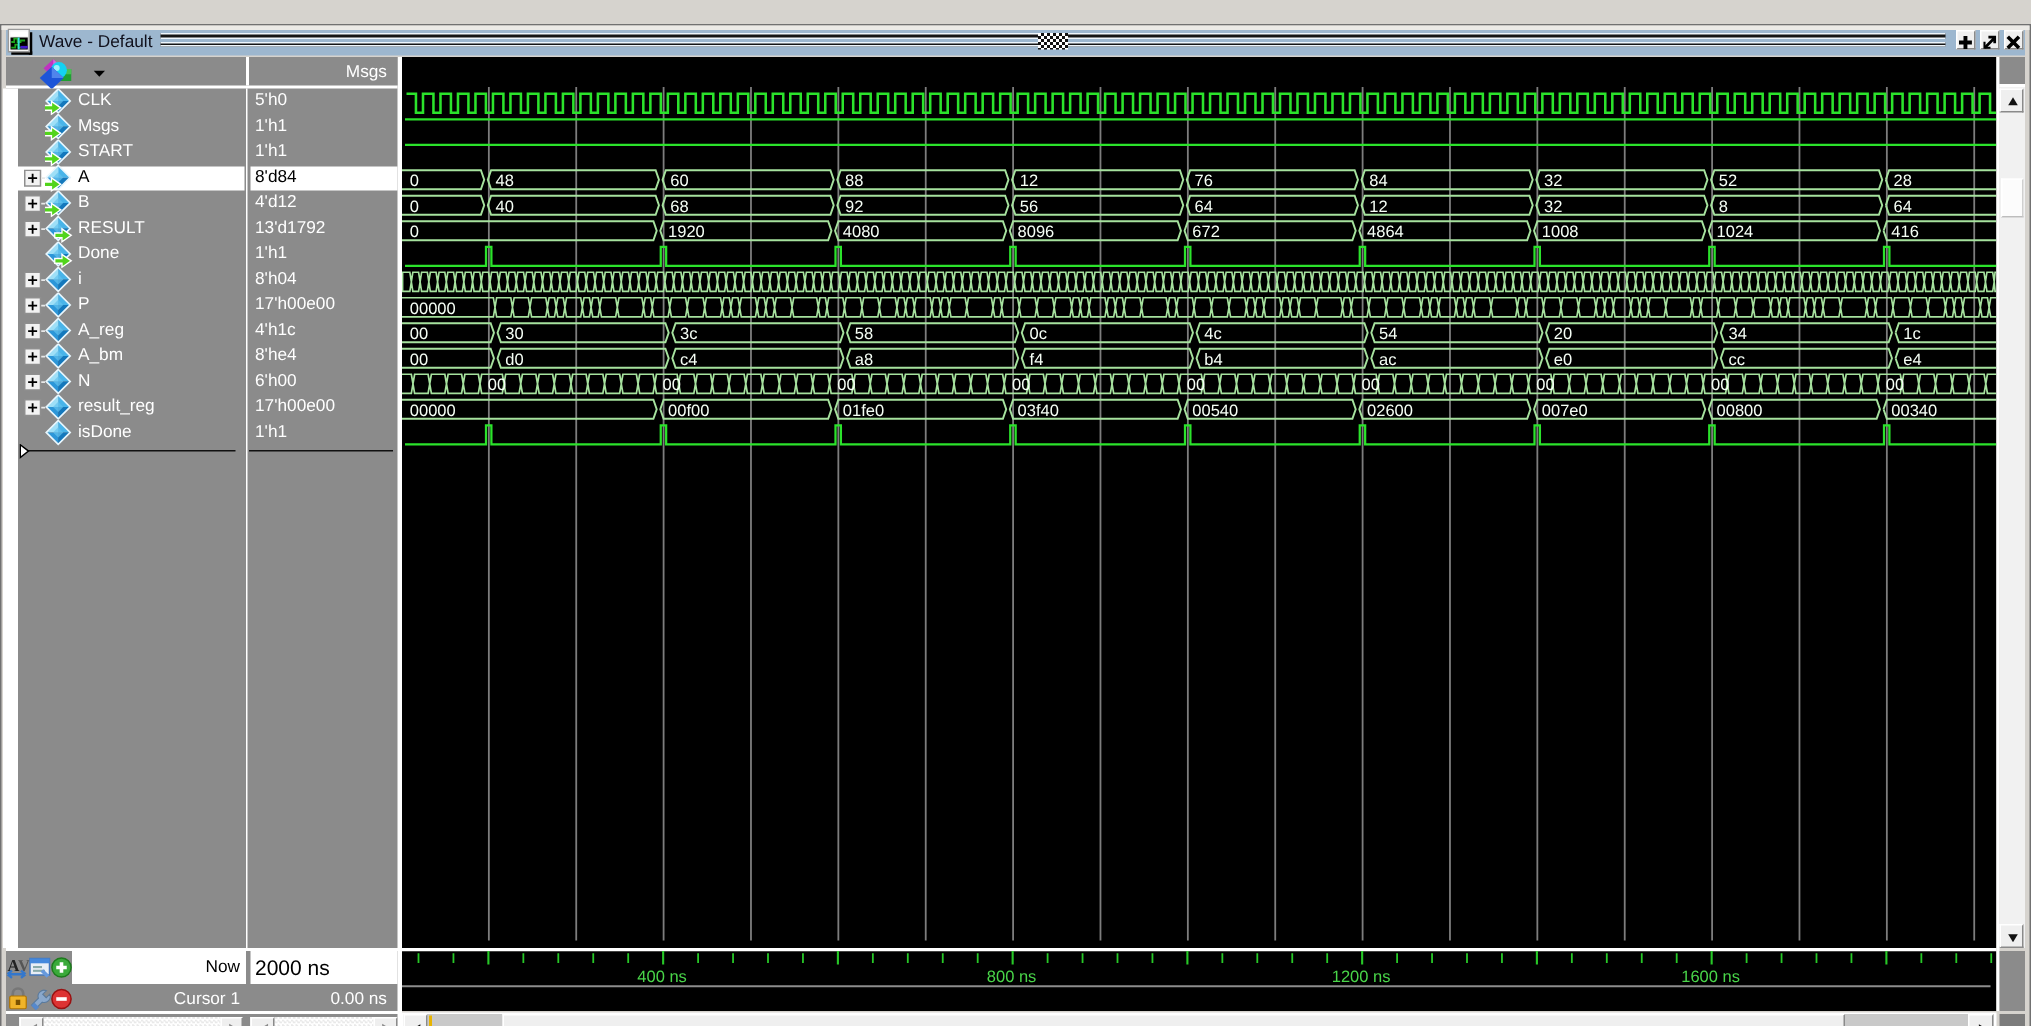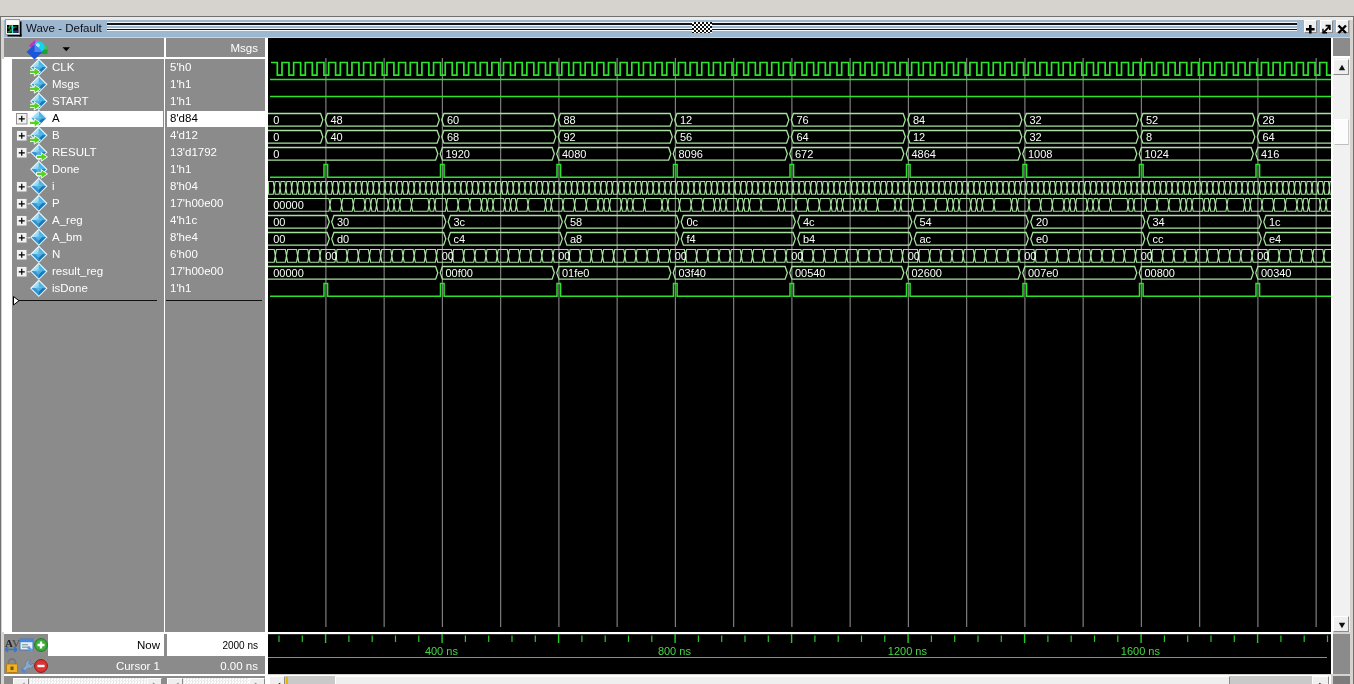--- a/index.html
+++ b/index.html
@@ -381,21 +381,21 @@
       </g>
 <path d="M0 619.5H1059" stroke="#8d8d8d" stroke-width="1.2"></path>
 </svg>
 
 <div class="white" style="left:4px;top:616px;width:264px;height:2.2px"></div>
 
 <div class="white" style="left:4px;top:618.2px;width:160px;height:22px"></div>
 <div class="white" style="left:167px;top:618.2px;width:98px;height:22px"></div>
 <div class="gray" style="left:4px;top:618.2px;width:44px;height:22px"></div>
 <div style="position:absolute;left:52px;top:621px;width:108px;height:17px;line-height:17px;font-size:11.5px;color:#000;text-align:right">Now</div>
-<div style="position:absolute;left:170px;top:621px;width:88px;height:17px;line-height:17px;font-size:10px;color:#000;text-align:right">2000 ns</div>
+<div style="position:absolute;left:170px;top:621px;width:88px;height:17px;line-height:17px;font-size:14px;color:#000;text-align:left">2000 ns</div>
 
 <svg width="44" height="20" viewBox="0 0 44 20" style="position:absolute;left:4px;top:620px">
  <text x="1" y="11" font-family="Liberation Serif,serif" font-size="11" font-weight="bold" fill="#222">A</text>
  <text x="8" y="11" font-family="Liberation Serif,serif" font-size="11" font-weight="bold" fill="#555">V</text>
  <path d="M1 13.5h12M1 13.5l3-2.4M1 13.5l3 2.4M13 13.5l-3-2.4M13 13.5l-3 2.4" stroke="#3377cc" stroke-width="1.6" fill="none"></path>
  <rect x="16" y="3" width="13" height="11" fill="#e8eef6" stroke="#4477bb" stroke-width="1"></rect>
  <rect x="16" y="3" width="13" height="3.2" fill="#4488dd"></rect>
  <rect x="18" y="8" width="6" height="1.4" fill="#8aa"></rect>
  <rect x="18" y="10.5" width="8" height="1.4" fill="#8aa"></rect>
  <path d="M24 11l4 4" stroke="#6699dd" stroke-width="2.5"></path>

